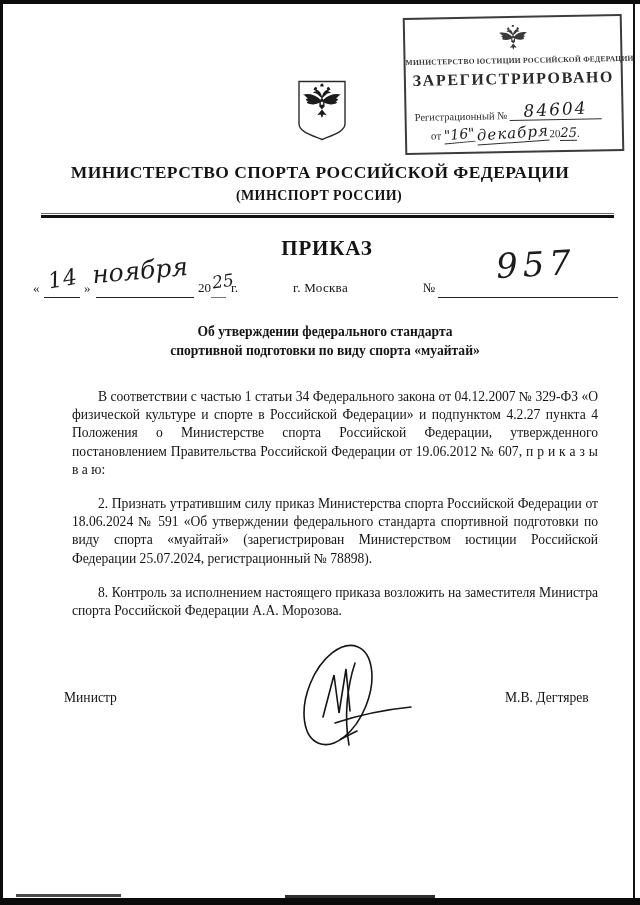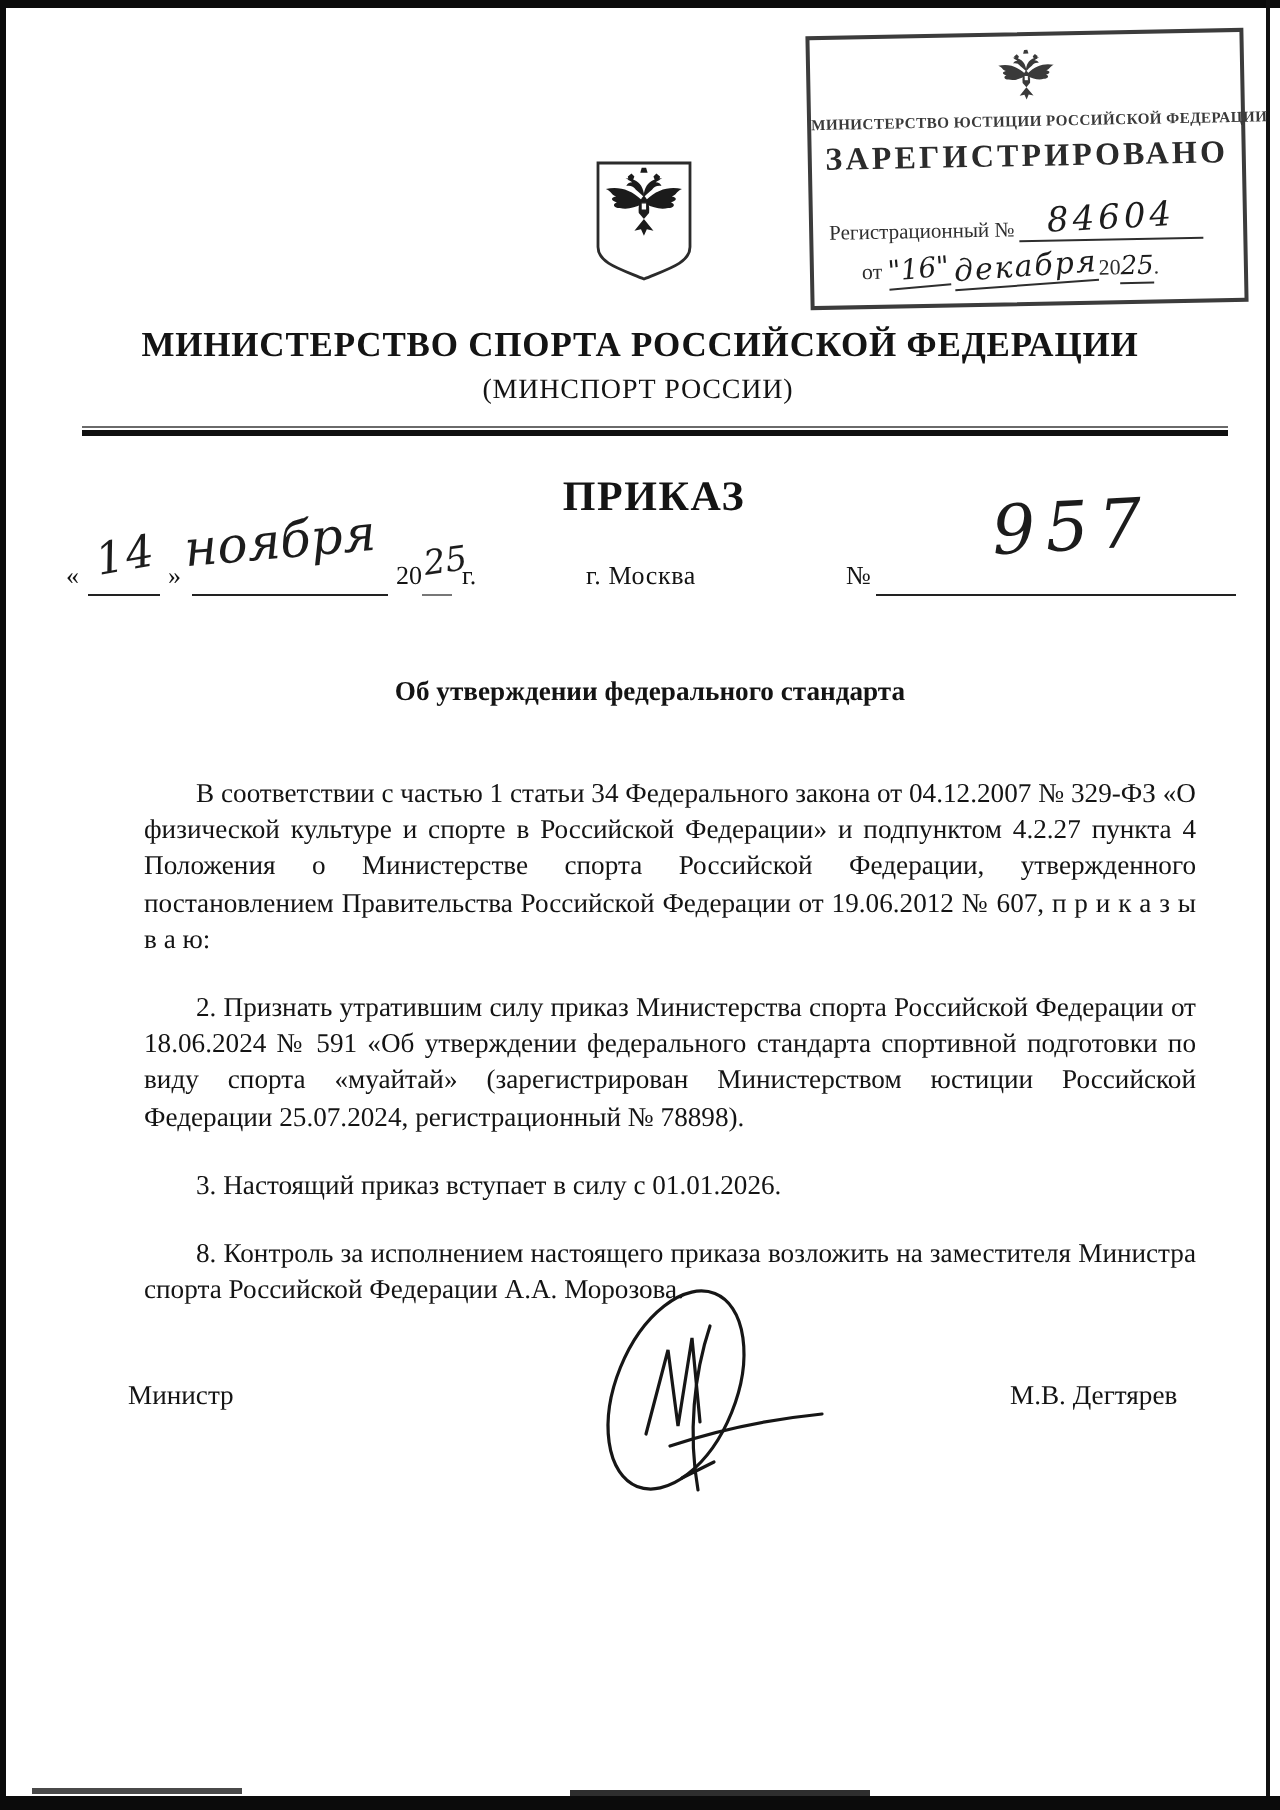--- a/index.html
+++ b/index.html
@@ -45,21 +45,21 @@
   .stamp-hand-year{font-size:13px;display:inline-block;border-bottom:1.2px solid #2e2e2e}
 
   
   .emblem{left:296px;top:79px;width:52px;height:63px}
   .lh-ministry{
     left:0;top:162px;width:640px;text-align:center;box-sizing:border-box;
     font-size:17.5px;font-weight:bold;letter-spacing:.4px;white-space:nowrap;
   }
   .lh-short{
     left:0;top:188px;width:638px;text-align:center;box-sizing:border-box;
-    font-size:14px;font-weight:normal;letter-spacing:.4px;
+    font-size:14px;font-weight:bold;letter-spacing:.4px;
   }
   .rule{left:41px;top:213px;width:573px;height:6px}
   .rule .thin{height:1px;background:#6a6a6a}
   .rule .thick{height:3px;background:#101010;margin-top:1px}
 
   
   .doc-type{
     left:0;top:236px;width:640px;text-align:center;padding-left:14px;box-sizing:border-box;
     font-size:21px;font-weight:bold;letter-spacing:.8px;
   }
@@ -76,21 +76,21 @@
   .dr-yearhand{left:212px;top:11px;font-size:17px;transform:rotate(-8deg)}
   .dr-yearline{left:211px;top:37px;width:15px;border-bottom:1.2px solid #777}
   .dr-gsuffix{left:231px;top:20px}
   .dr-city{left:293px;top:20px;letter-spacing:.3px}
   .dr-numsign{left:423px;top:20px}
   .dr-numline{left:438px;top:37px;width:180px;border-bottom:1.3px solid #222}
   .dr-numhand{left:496px;top:-16px;font-size:34px;letter-spacing:5px;transform:rotate(-3deg)}
 
   
   .subject{
-    left:0;top:336px;width:640px;text-align:center;padding-left:10px;box-sizing:border-box;
+    left:0;top:322px;width:640px;text-align:center;padding-left:10px;box-sizing:border-box;
     font-size:13.6px;font-weight:bold;line-height:19px;
   }
 
   
   .body-text{
     left:56px;top:372px;width:558px;font-size:13.6px;line-height:18.2px;
     text-align:justify;
   }
   .body-text p{margin:16px;text-indent:26px}
 
@@ -178,26 +178,26 @@
   <span class="abs hand dr-yearhand">25</span>
   <span class="abs dr-gsuffix">г.</span>
   <span class="abs dr-city">г. Москва</span>
   <span class="abs dr-numsign">№</span>
   <span class="abs dr-numline"></span>
   <span class="abs hand dr-numhand">957</span>
 </div>
 
 <div class="abs subject">
   <div>Об утверждении федерального стандарта</div>
+  <div>спортивной подготовки по виду спорта «муайтай»</div>
 </div>
 
 <div class="abs body-text">
   <p>В соответствии с частью 1 статьи 34 Федерального закона от 04.12.2007 № 329-ФЗ «О физической культуре и спорте в Российской Федерации» и подпунктом 4.2.27 пункта 4 Положения о Министерстве спорта Российской Федерации, утвержденного постановлением Правительства Российской Федерации от 19.06.2012 № 607, п р и к а з ы в а ю:</p>
   <p>2. Признать утратившим силу приказ Министерства спорта Российской Федерации от 18.06.2024 № 591 «Об утверждении федерального стандарта спортивной подготовки по виду спорта «муайтай» (зарегистрирован Министерством юстиции Российской Федерации 25.07.2024, регистрационный № 78898).</p>
-  <p>3. Настоящий приказ вступает в силу с 01.01.2026.</p>
   <p>8. Контроль за исполнением настоящего приказа возложить на заместителя Министра спорта Российской Федерации А.А. Морозова.</p>
 </div>
 
 <div class="abs sig-position">Министр</div>
 <div class="abs sig-autograph">
   <svg width="140" height="112" viewBox="0 0 140 110">
     <g fill="none" stroke="#161616" stroke-width="1.6" stroke-linecap="round">
       <ellipse cx="55" cy="52" rx="30" ry="52" transform="rotate(22 55 52)"></ellipse>
       <path d="M40 74 L51 32 L56 70 L63 26 L67 68"></path>
       <path d="M72 20 C64 44 61 74 66 102 M58 96 L74 88"></path>

